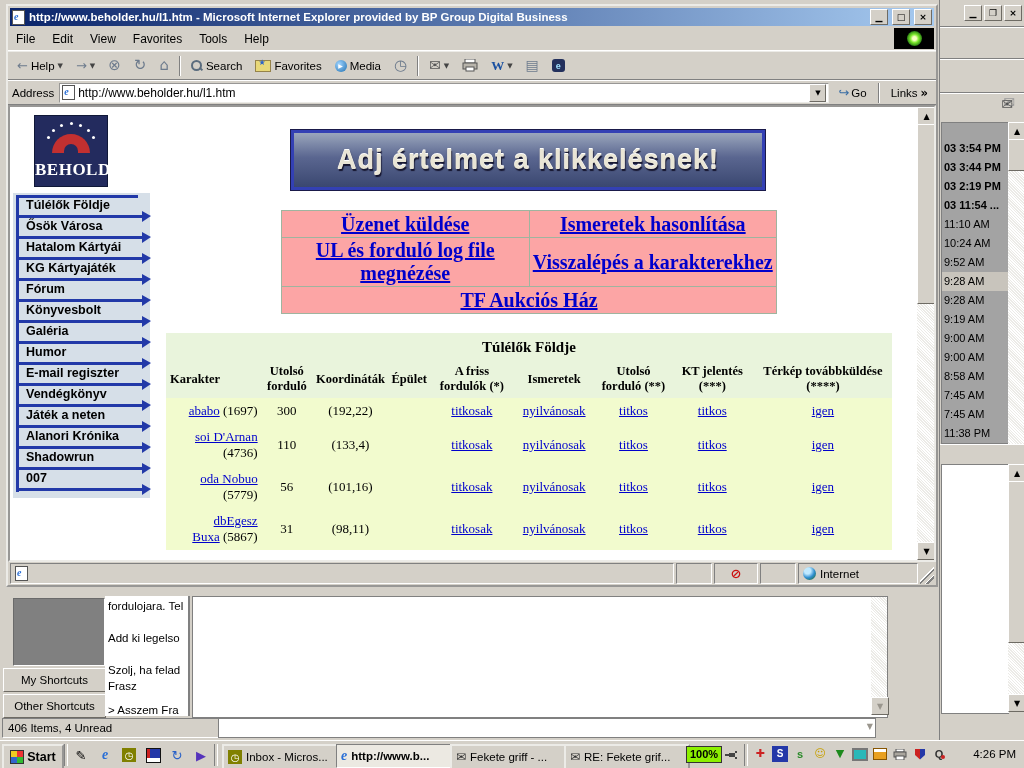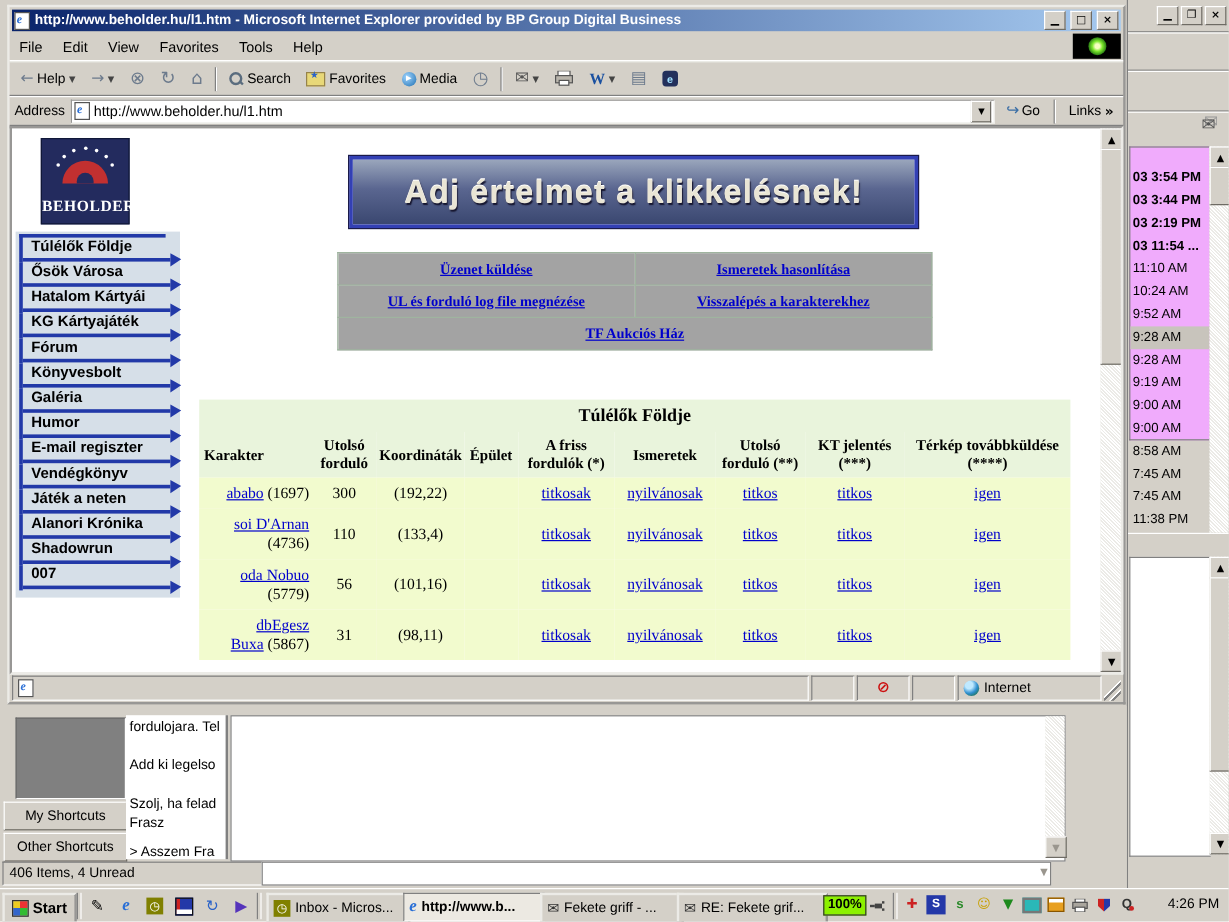--- a/index.html
+++ b/index.html
@@ -16,21 +16,21 @@
   .sb{position:absolute;background:#ECEBE7;
       background-image:repeating-linear-gradient(45deg,#fff 0 1px,transparent 1px 2px);}
   .sbbtn{position:absolute;left:0;width:100%;height:16px;display:flex;align-items:center;justify-content:center;
          font-size:8px;color:#000;}
   .sbthumb{position:absolute;left:0;width:100%;}
   .dim{color:#9a968e;}
   
   .ol-right{position:absolute;left:939px;top:0;width:85px;height:740px;background:#D4D0C8;border-left:1px solid #808080;}
   .ol-caps{position:absolute;top:5px;right:3px;display:flex;gap:2px;}
   .ol-band{position:absolute;left:0;width:100%;border-top:1px solid #808080;border-bottom:1px solid #fff;}
-  .ml-list{position:absolute;left:1px;top:122px;width:67px;height:245px;background:#f0abfc;border:1px solid #808080;border-right:none;padding-top:16px;box-sizing:border-box;}
+  .ml-list{position:absolute;left:1px;top:122px;width:67px;height:322px;background:#a3a3a3;border:1px solid #808080;border-right:none;padding-top:16px;box-sizing:border-box;}
   .mrow{height:19px;line-height:19px;font-size:11px;white-space:nowrap;overflow:hidden;padding-left:2px;}
   .mrow.b{font-weight:bold;}
   .mrow.sel{background:#C8C4BC;}
   .ml-prev{position:absolute;left:1px;top:464px;width:67px;height:248px;background:#fff;border:1px solid #808080;border-right:none;}
   
   .ie{position:absolute;left:6px;top:4px;width:932px;height:583px;background:#D4D0C8;
       border:2px outset #ECEBE7;box-sizing:border-box;display:flex;flex-direction:column;}
   .ie-title{height:18px;margin:2px;padding:0 2px;display:flex;align-items:center;gap:4px;
       background:linear-gradient(90deg,#0A246A,#A6CAF0);color:#fff;font-weight:bold;font-size:11.5px;white-space:nowrap;}
   .ie-title .ttl{flex:1;overflow:hidden;text-overflow:ellipsis;}
@@ -67,32 +67,32 @@
   .grip{width:14px;background:linear-gradient(135deg,transparent 0 50%,#fff 50% 55%,#808080 55% 62%,transparent 62% 72%,#fff 72% 77%,#808080 77% 84%,transparent 84%);}
   .globe{width:13px;height:13px;border-radius:50%;flex:none;
       background:radial-gradient(circle at 35% 30%,#bfe9ff 0 25%,#2f8fd0 55%,#1d6c3a 90%);}
   .noeye{color:#cc1111;font-weight:bold;font-size:13px;}
   
   .logo{position:absolute;left:24px;top:8px;width:72px;height:70px;background:#232B5E;border:1px solid #101838;}
   .logo .arch{position:absolute;left:17px;top:18px;width:38px;height:19px;border-radius:38px 38px 0 0;background:#C23030;}
   .logo .arch::after{content:"";position:absolute;left:12px;top:10px;width:14px;height:9px;border-radius:14px 14px 0 0;background:#232B5E;}
   .logo .dots{position:absolute;left:34px;top:26px;width:3px;height:3px;border-radius:50%;background:#fff;
       box-shadow:-22px -6px 0 #fff,-17px -13px 0 #fff,-9px -18px 0 #fff,1px -20px 0 #fff,10px -18px 0 #fff,18px -13px 0 #fff,23px -6px 0 #fff;}
-  .logo .lt{position:absolute;left:0;right:0;bottom:6px;text-align:center;color:#fff;font-size:13px;font-weight:bold;letter-spacing:.5px;font-family:"Liberation Serif",serif;}
+  .logo .lt{position:absolute;left:0;right:0;bottom:6px;text-align:center;color:#fff;font-size:17px;font-weight:bold;letter-spacing:.5px;font-family:"Liberation Serif",serif;}
   .banner{position:absolute;left:281px;top:23px;width:468px;height:54px;border:3px solid #3340B4;outline:1px solid #1a1a4a;
       background:linear-gradient(180deg,#9AA6BC,#5A6690 45%,#3A4770);display:flex;align-items:center;justify-content:center;}
   .banner span{font-size:27px;font-weight:bold;letter-spacing:1px;color:#E9E5D5;
       text-shadow:0 -1px 0 #fff,1px 2px 1px #15152e,0 0 2px #667;}
   .nav{position:absolute;left:3px;top:86px;width:122px;padding:2px 12px 6px 3px;background:#D6DFE8;}
   .nitem{position:relative;height:15px;padding:0 0 6px 7px;border-left:3px solid #2239A8;font-size:12.5px;font-weight:bold;white-space:nowrap;}
   .nitem .ln{position:absolute;left:0;bottom:1px;width:calc(100% + 4px);height:3px;background:#2239A8;}
   .nitem .hd{position:absolute;right:-13px;bottom:-3px;width:0;height:0;border-left:9px solid #2239A8;border-top:5px solid transparent;border-bottom:6px solid transparent;}
   .nitem.first{border-top:3px solid #2239A8;}
   .qlinks{position:absolute;left:271px;top:103px;width:496px;border-collapse:collapse;font-family:"Liberation Serif",serif;}
-  .qlinks td{border:1px solid #9FB49F;background:#a3a3a3;text-align:center;height:24px;font-size:12px;font-weight:bold;}
+  .qlinks td{border:1px solid #9FB49F;background:#fca5a5;text-align:center;height:24px;font-size:20px;font-weight:bold;}
   a.lnk{color:#0000CC;text-decoration:underline;cursor:pointer;}
   .bigtable{position:absolute;left:156px;top:226px;width:726px;border-collapse:collapse;font-family:"Liberation Serif",serif;}
   .bigtable .titlecell{background:#E9F4DC;text-align:center;font-size:15px;font-weight:bold;padding:6px 0 4px;}
   .bigtable th{background:#E9F4DC;font-size:12.5px;font-weight:bold;padding:4px 2px;text-align:center;vertical-align:middle;}
   .bigtable td{background:#F2FBCE;font-size:13px;padding:5px 2px;text-align:center;vertical-align:middle;}
   .bigtable td.nm{text-align:right;padding-left:20px;}
   .csb{position:absolute;right:0;top:0;width:17px;height:100%;}
   
   .ol-bottom{position:absolute;left:0;top:588px;width:939px;height:152px;background:#D4D0C8;}
   .scbar{position:absolute;left:13px;top:10px;width:90px;height:66px;background:#808080;border:1px solid;border-color:#6a6a6a #fff #fff #6a6a6a;}

